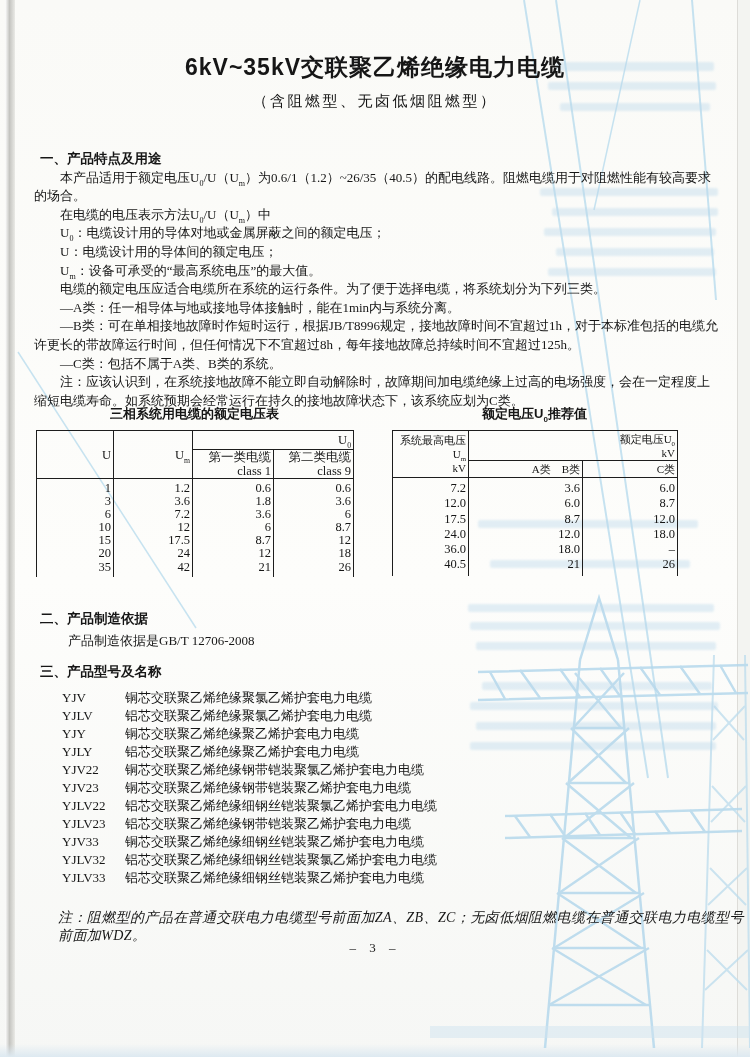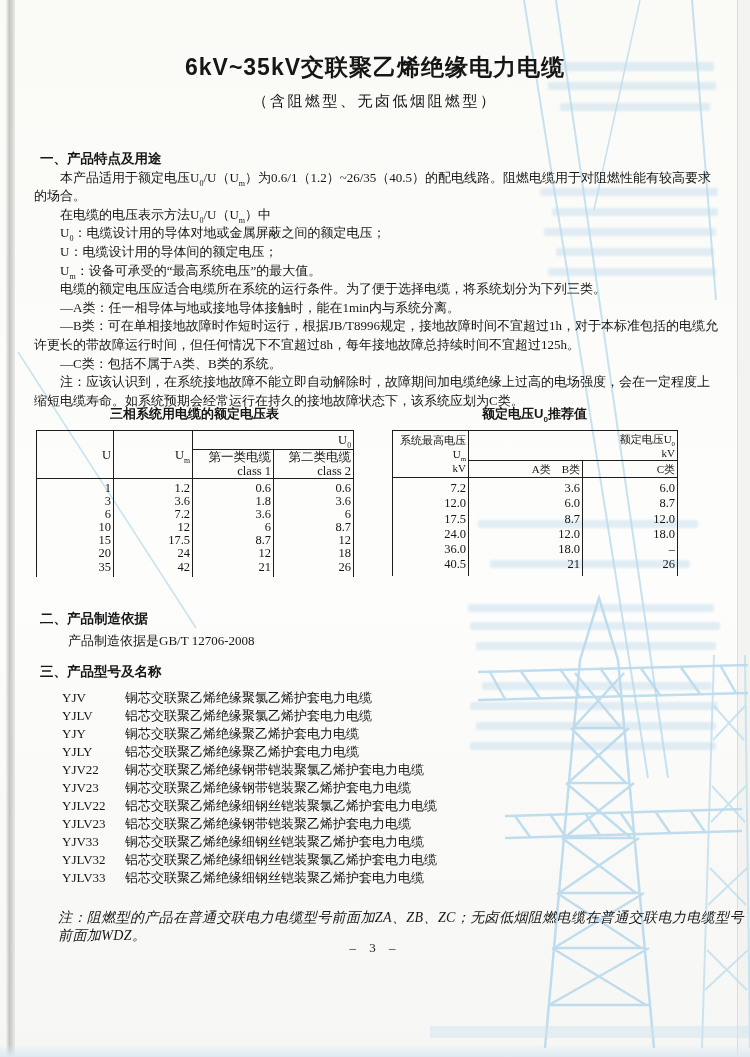--- a/index.html
+++ b/index.html
@@ -152,21 +152,21 @@
       <tbody>
           <tr style="height:19px">
         <td rowspan="2">U</td>
         <td rowspan="2">U<sub>m</sub></td>
         <td colspan="2">U<sub>0</sub></td>
       </tr>
       <tr style="height:28px">
         <td>第一类电缆
 class 1</td>
         <td>第二类电缆
-class 2</td>
+class 9</td>
       </tr>
       </tbody>
         <tbody class="vals">
         <tr>
           <td>1</td>
           <td>1.2</td>
           <td>0.6</td>
           <td>0.6</td>
         </tr>
         <tr>

